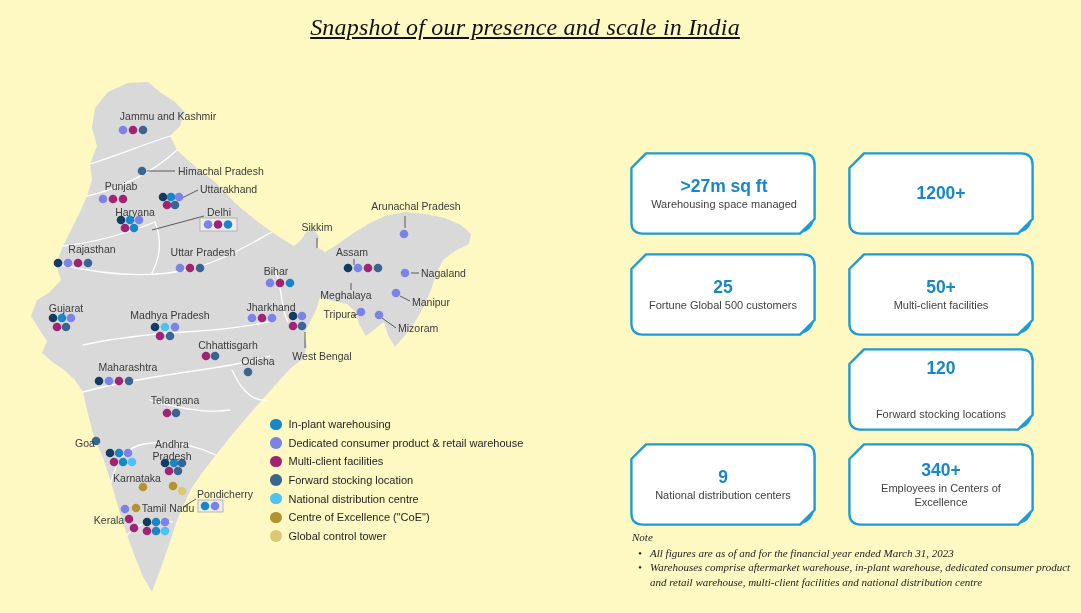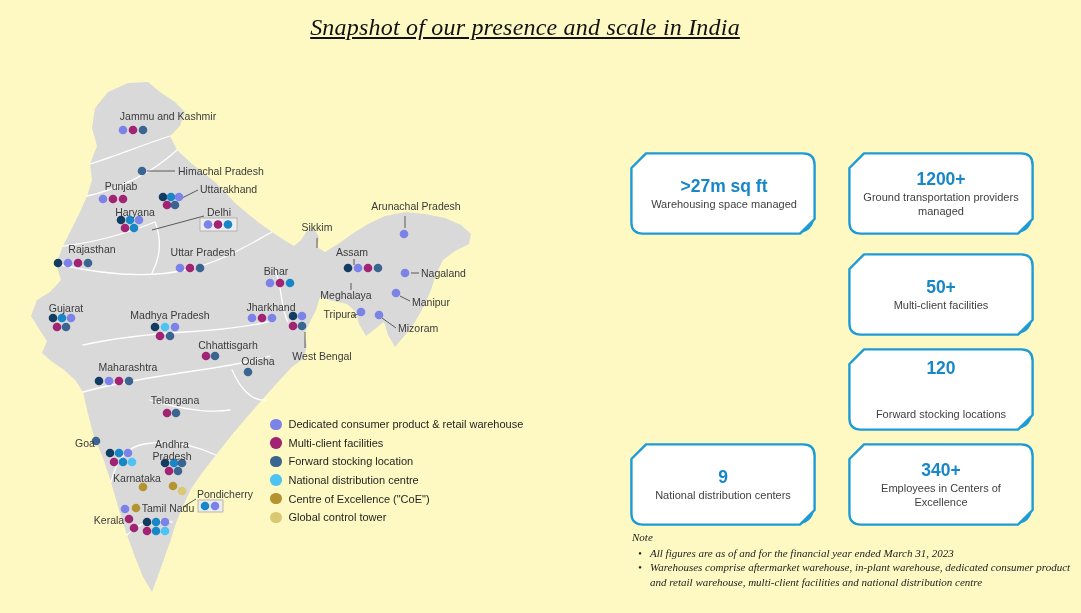--- a/index.html
+++ b/index.html
@@ -213,20 +213,24 @@
           <text x="320" y="248" text-anchor="middle" class="state-label"><tspan x="320" dy="0">Tripura</tspan></text>
           <line x1="376" y1="258" x2="362" y2="248" class="leader"></line>
           <circle cx="359" cy="245" r="4.3" fill="#7b82e8"></circle>
           <text x="378" y="262" text-anchor="start" class="state-label"><tspan x="378" dy="0">Mizoram</tspan></text>
         </g>
     </svg>
   </div>
 
   <div class="legend">
     <div class="legend-item">
+      <span class="swatch" style="background: rgb(23, 135, 200);"></span>
+      <span class="legend-label">In-plant warehousing</span>
+    </div>
+    <div class="legend-item">
       <span class="swatch" style="background: rgb(123, 130, 232);"></span>
       <span class="legend-label">Dedicated consumer product &amp; retail warehouse</span>
     </div>
     <div class="legend-item">
       <span class="swatch" style="background: rgb(161, 35, 116);"></span>
       <span class="legend-label">Multi-client facilities</span>
     </div>
     <div class="legend-item">
       <span class="swatch" style="background: rgb(58, 101, 145);"></span>
       <span class="legend-label">Forward stocking location</span>
@@ -255,21 +259,29 @@
       <div class="stat-value">&gt;27m sq ft</div>
       <div class="stat-label">Warehousing space managed</div>
     </div>
     <div class="stat-card p-r1c2">
         <svg class="frame" viewBox="0 0 186 83">
           <path d="M 183 62 Q 183 80 165 80" fill="none" stroke="#1d9bd5" stroke-width="3" stroke-linecap="round"></path>
           <path d="M 16 1.4 L 173 1.4 Q 184.6 1.4 184.6 13
       L 184.6 67 L 170 81.6 L 13 81.6 Q 1.4 81.6 1.4 70 L 1.4 16 Z" fill="#ffffff" stroke="#1d9bd5" stroke-width="2.4" stroke-linejoin="round"></path>
         </svg>
       <div class="stat-value">1200+</div>
-      <div class="stat-label">Ground transportation providers managed</div>
+    </div>
+    <div class="stat-card p-r2c1">
+        <svg class="frame" viewBox="0 0 186 83">
+          <path d="M 183 62 Q 183 80 165 80" fill="none" stroke="#1d9bd5" stroke-width="3" stroke-linecap="round"></path>
+          <path d="M 16 1.4 L 173 1.4 Q 184.6 1.4 184.6 13
+      L 184.6 67 L 170 81.6 L 13 81.6 Q 1.4 81.6 1.4 70 L 1.4 16 Z" fill="#ffffff" stroke="#1d9bd5" stroke-width="2.4" stroke-linejoin="round"></path>
+        </svg>
+      <div class="stat-value">25</div>
+      <div class="stat-label">Fortune Global  500 customers</div>
     </div>
     <div class="stat-card p-r2c2">
         <svg class="frame" viewBox="0 0 186 83">
           <path d="M 183 62 Q 183 80 165 80" fill="none" stroke="#1d9bd5" stroke-width="3" stroke-linecap="round"></path>
           <path d="M 16 1.4 L 173 1.4 Q 184.6 1.4 184.6 13
       L 184.6 67 L 170 81.6 L 13 81.6 Q 1.4 81.6 1.4 70 L 1.4 16 Z" fill="#ffffff" stroke="#1d9bd5" stroke-width="2.4" stroke-linejoin="round"></path>
         </svg>
       <div class="stat-value">50+</div>
       <div class="stat-label">Multi-client facilities</div>
     </div>

